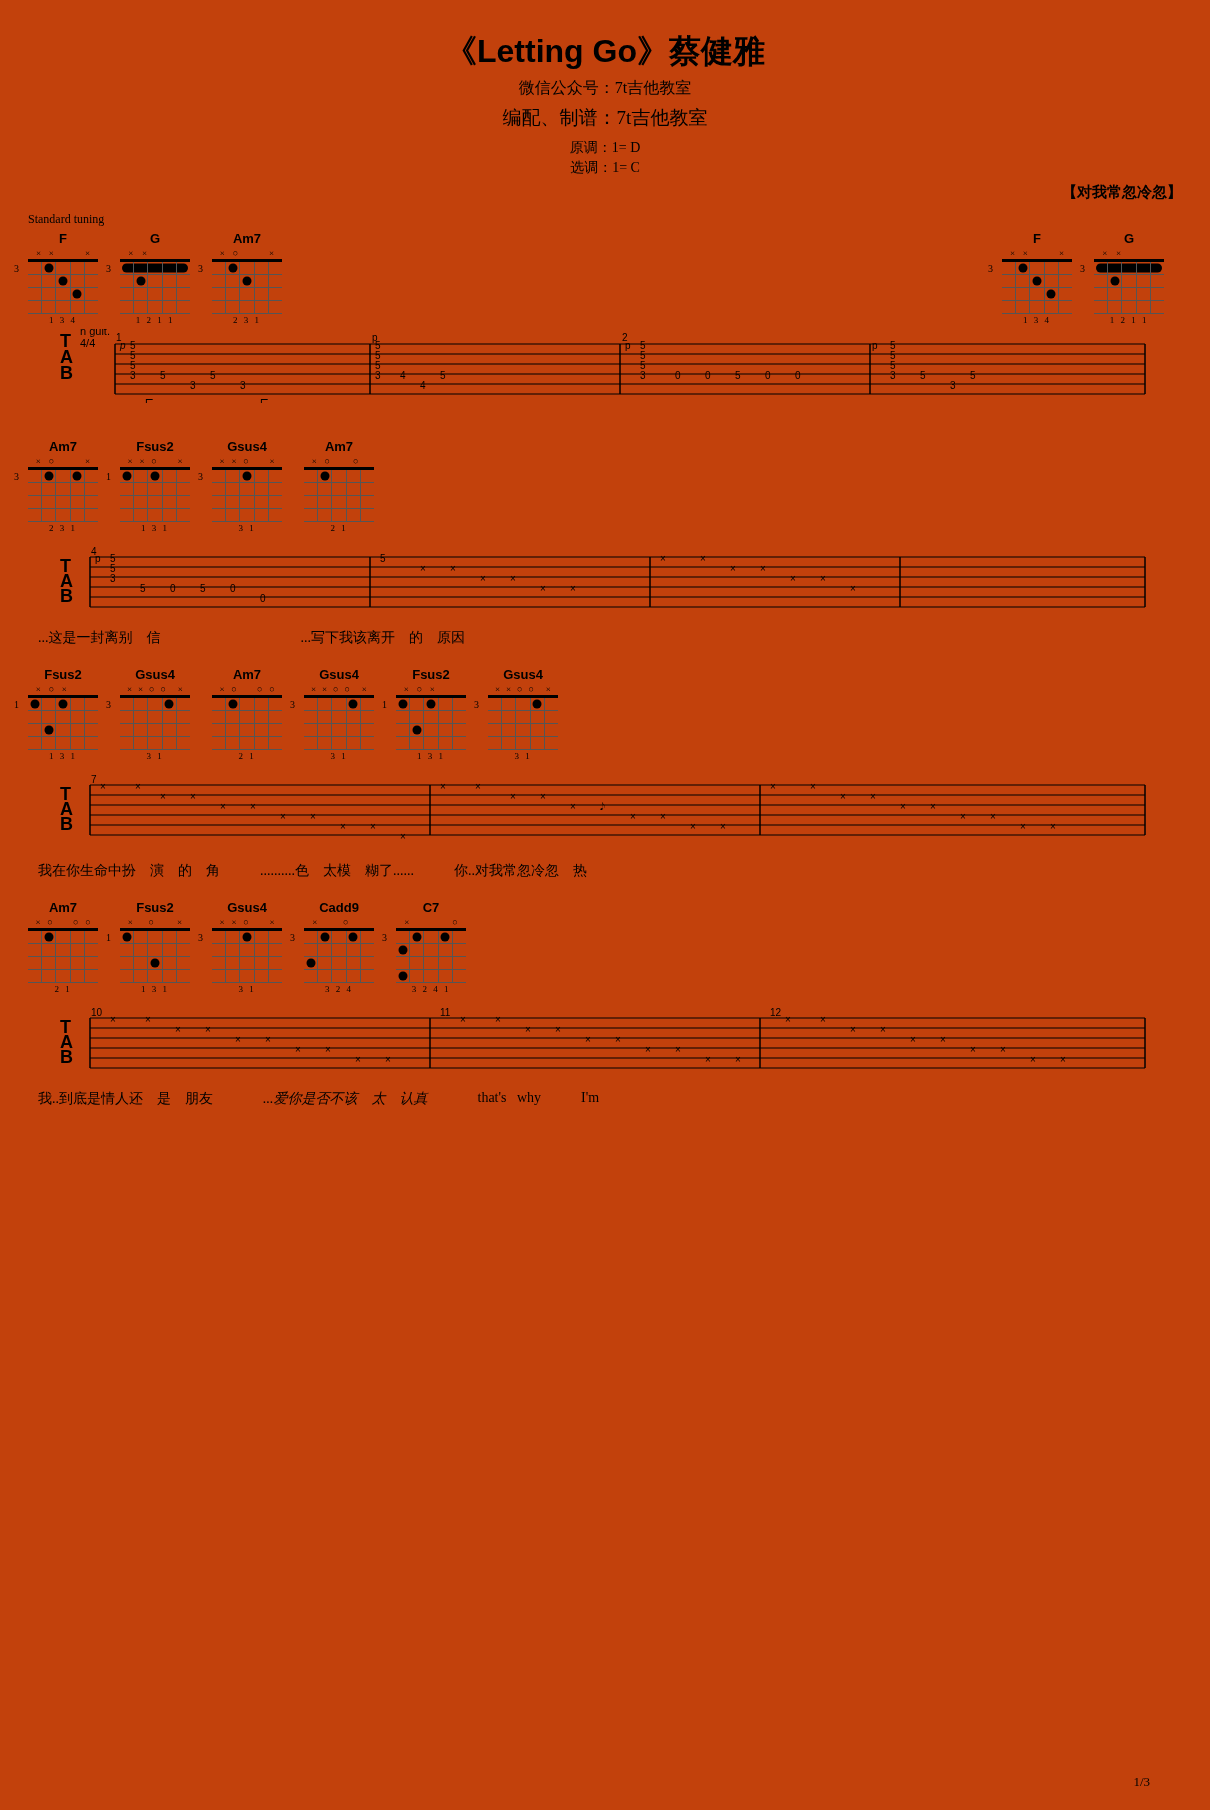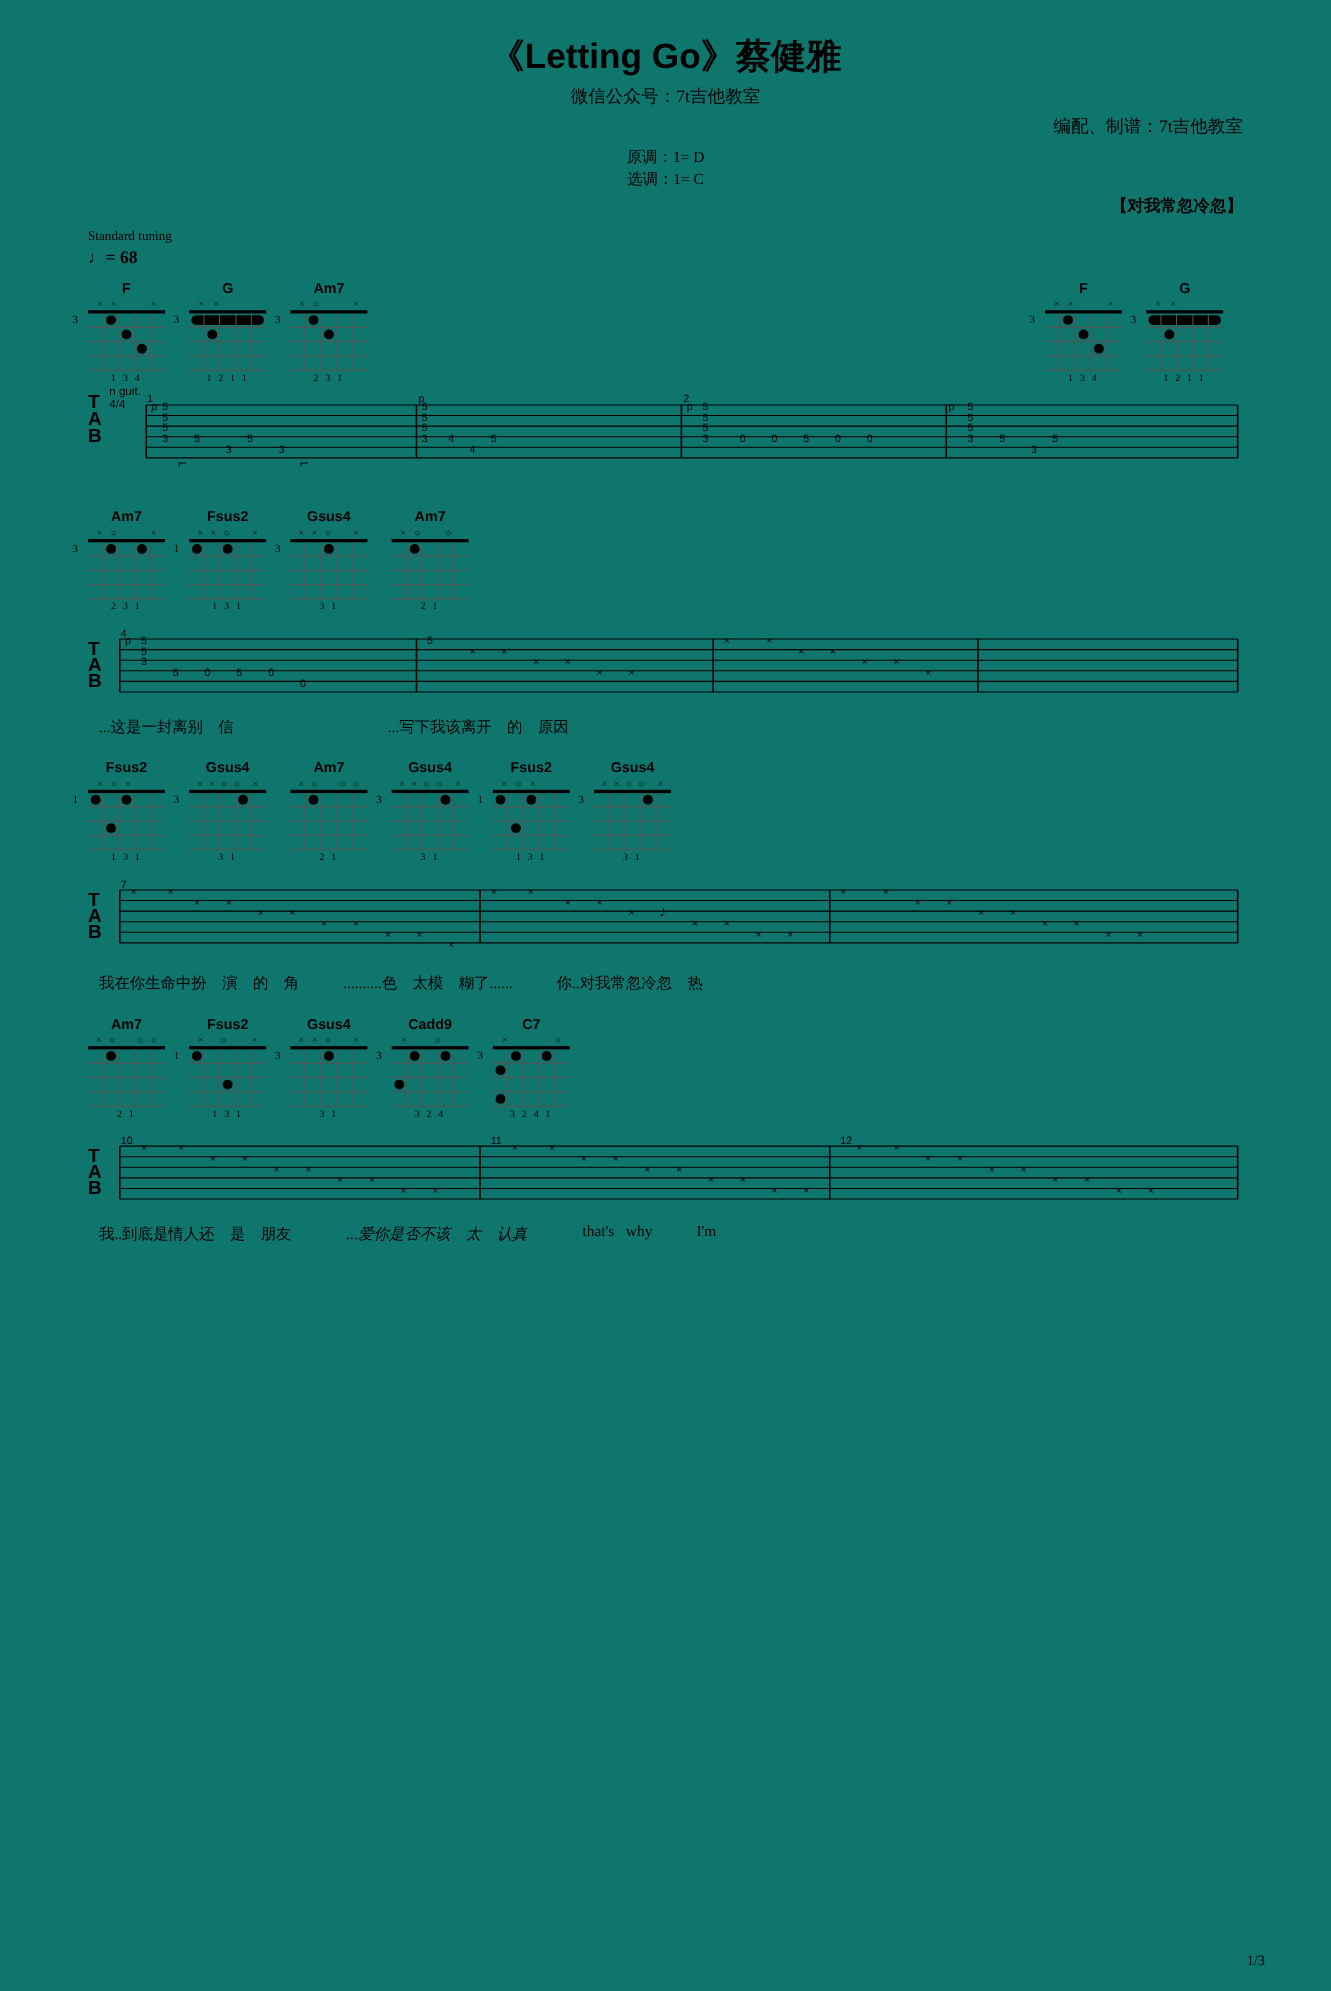--- a/index.html
+++ b/index.html
@@ -7,40 +7,40 @@
       background: #fff;
       font-family: 'SimSun', 'STSong', serif;
       width: 1210px;
       min-height: 1810px;
       position: relative;
       color: #000;
     }
     .page {
       width: 1210px;
       min-height: 1810px;
-      background: #0f766e;
-      padding: 30px 80px;
+      background: #c2410c;
+      padding: 30px 28px;
       position: relative;
     }
     .title-section {
       text-align: center;
       margin-bottom: 6px;
     }
     .main-title {
       font-size: 32px;
       font-weight: bold;
       font-family: 'SimHei', sans-serif;
     }
     .subtitle {
       font-size: 16px;
       margin-top: 4px;
     }
     .credits {
-      text-align: right;
-      font-size: 16px;
+      text-align: center;
+      font-size: 19px;
       margin-top: 4px;
     }
     .tuning-info {
       font-size: 14px;
       margin-top: 8px;
     }
     .tuning-info div {
       margin: 2px 0;
       text-align: center;
     }
@@ -177,21 +177,20 @@
   <div class="credits">编配、制谱：7t吉他教室</div>
 
   <div class="tuning-info">
     <div>原调：1= D</div>
     <div>选调：1= C</div>
   </div>
 
   <div class="reprint-notice">【对我常忽冷忽】</div>
 
   <div class="standard-tuning">Standard tuning</div>
-  <div class="tempo">♩= 68</div>
 
   <div class="section-block chords-and-tab">
     <div class="chords-row">
 
       <div class="cd">
         <div class="cd-name">F</div>
         <div class="cd-strings">
           <span>×</span>
             <span>×</span>
             <span></span>

